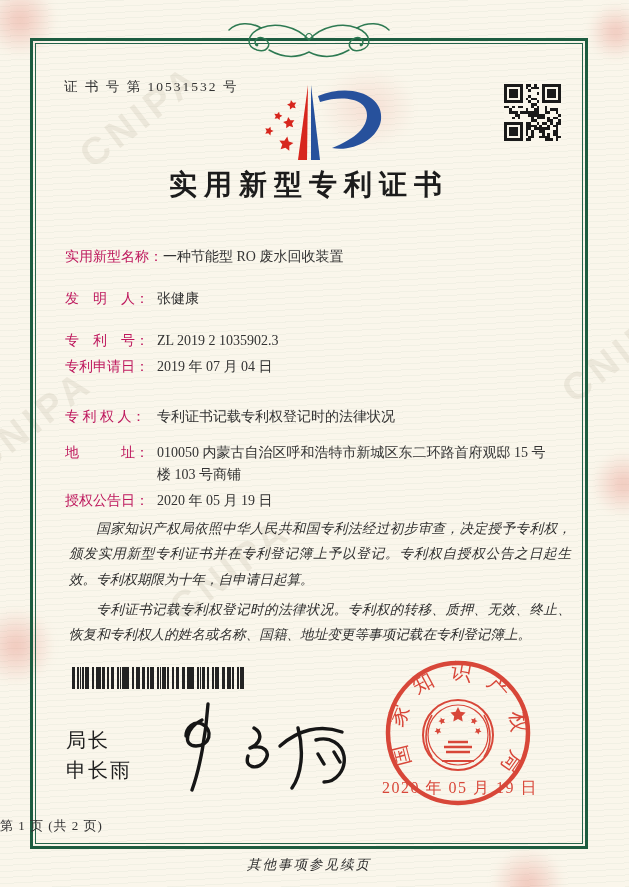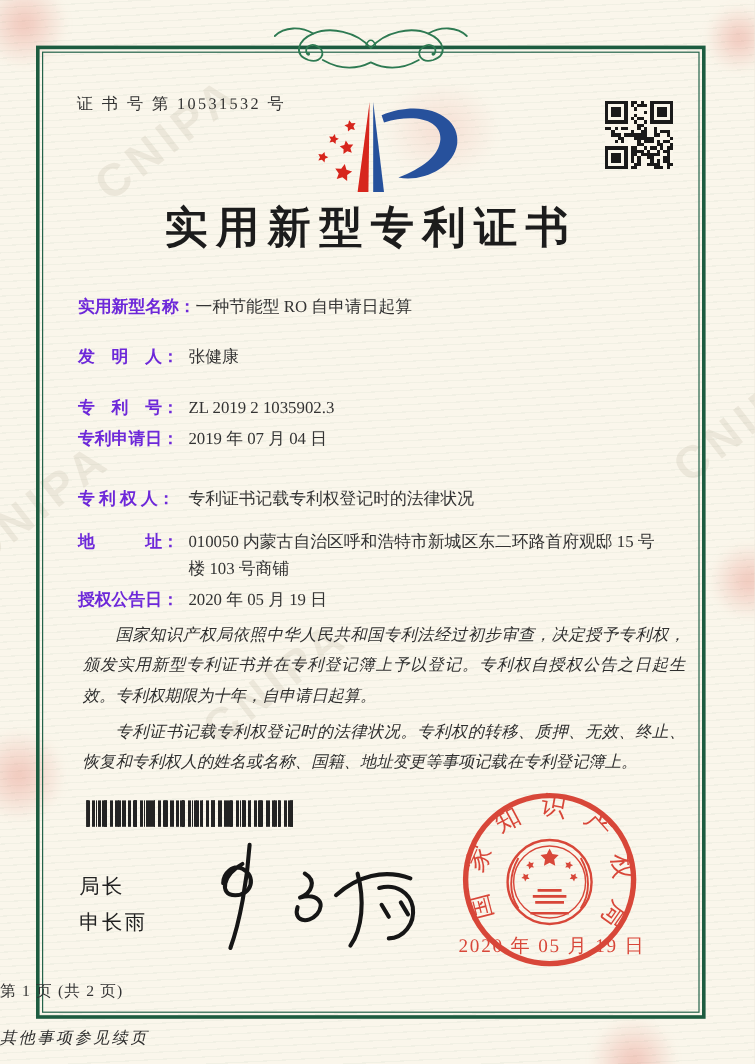--- a/index.html
+++ b/index.html
@@ -41,51 +41,51 @@
     filter:blur(4px);pointer-events:none;
   }
   .cert-no{
     position:absolute;left:64px;top:78px;
     font-size:13.5px;letter-spacing:2px;color:#333;
   }
   .qr{position:absolute;left:504px;top:84px;width:57px;height:57px;}
   .logo{position:absolute;left:248px;top:78px;}
   .title{
     position:absolute;left:0;top:166px;width:618px;text-align:center;
-    font-size:36px;font-weight:700;letter-spacing:7px;color:#1c1c1c;margin:0;
+    font-size:28px;font-weight:700;letter-spacing:7px;color:#1c1c1c;margin:0;
   }
   .row{position:absolute;left:65px;right:44px;font-size:14px;line-height:1.55;}
-  .row .lab{display:inline-block;min-width:92px;color:#6d28d9;white-space:nowrap;vertical-align:top;font-weight:bold;}
+  .row .lab{display:inline-block;min-width:92px;color:#be185d;white-space:nowrap;vertical-align:top;}
   .row .val{color:#333;vertical-align:top;}
   .val.addr{display:inline-block;width:398px;}
   .grant-no-group{position:absolute;left:268px;top:0;white-space:nowrap;}
   .paras{
     position:absolute;left:64px;top:511px;width:512px;
     font-size:13.6px;line-height:1.86;font-style:italic;
     text-align:justify;color:#2f2f2f;
   }
   .paras p{margin:5px;text-indent:2em;}
   .barcode{
     position:absolute;left:72px;top:667px;width:174px;height:22px;
     background:
       repeating-linear-gradient(90deg,#232323 0 2px,rgba(0,0,0,0) 2px 5px),
       repeating-linear-gradient(90deg,#232323 0 1px,rgba(0,0,0,0) 1px 8px),
       repeating-linear-gradient(90deg,#232323 0 3px,rgba(0,0,0,0) 3px 13px);
   }
-  .sig-label{position:absolute;left:66px;font-size:17px;letter-spacing:2px;color:#222;}
+  .sig-label{position:absolute;left:66px;font-size:20px;letter-spacing:2px;color:#222;}
   .sig-title{top:727px;}
   .sig-name{top:757px;}
   .signature-svg{position:absolute;left:150px;top:690px;pointer-events:none;}
   .seal-svg{position:absolute;left:368px;top:643px;pointer-events:none;}
   .page-no{
     position:absolute;left:0;top:817px;width:618px;text-align:left;
     font-size:13px;letter-spacing:1px;color:#333;
   }
   .cont-note{
-    position:absolute;left:0;top:856px;width:618px;
+    position:absolute;left:0;top:856px;width:618px;text-align:center;
     font-size:13.5px;font-style:italic;letter-spacing:2px;color:#2f2f2f;
   }
 </style>
 </head>
 <body>
 
 <div class="page">
 
   <span class="wm" style="left:70px;top:95px;">CNIPA</span>
   <span class="wm" style="left:552px;top:330px;">CNIPA</span>
@@ -271,21 +271,21 @@
         <rect x="15" y="20" width="1" height="1"></rect>
         <rect x="16" y="20" width="1" height="1"></rect>
         <rect x="17" y="20" width="1" height="1"></rect>
         <rect x="19" y="20" width="1" height="1"></rect>
       </g>
   </svg>
 
   <h1 class="title">实用新型专利证书</h1>
 
   <div class="row" style="top:246px;">
-    <span class="lab">实用新型名称：</span><span class="val">一种节能型 RO 自申请日起算</span>
+    <span class="lab">实用新型名称：</span><span class="val">一种节能型 RO 废水回收装置</span>
   </div>
   <div class="row" style="top:288px;">
     <span class="lab">发　明　人：</span><span class="val">张健康</span>
   </div>
   <div class="row" style="top:330px;">
     <span class="lab">专　利　号：</span><span class="val">ZL 2019 2 1035902.3</span>
   </div>
   <div class="row" style="top:356px;">
     <span class="lab">专利申请日：</span><span class="val">2019 年 07 月 04 日</span>
   </div>

